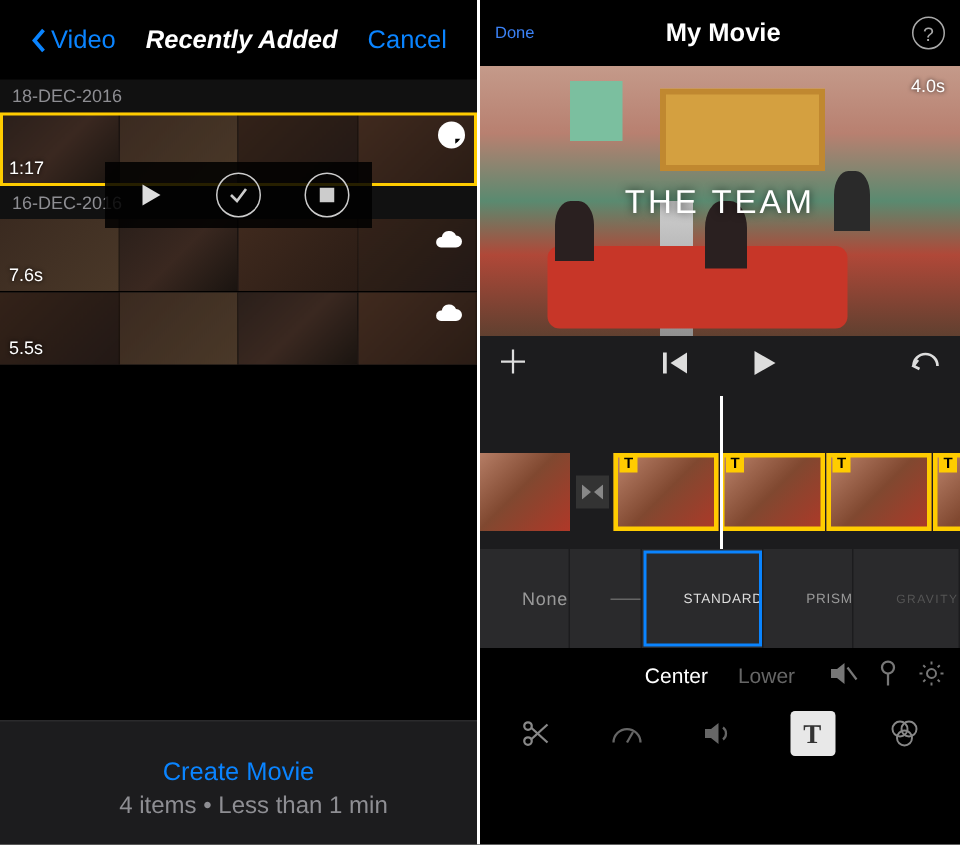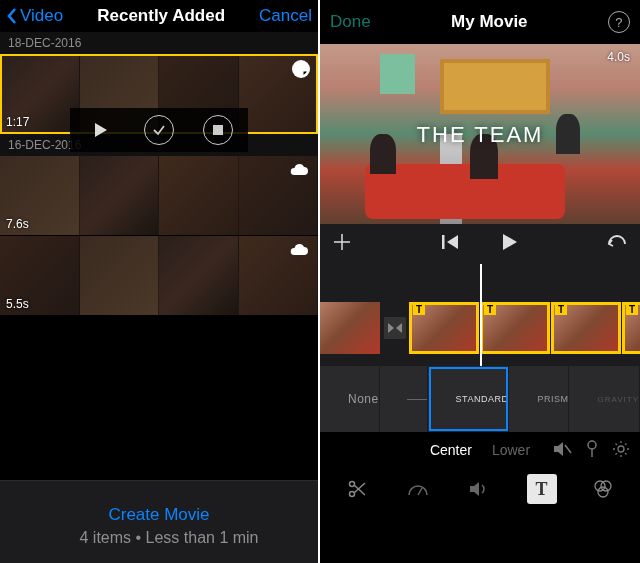--- a/index.html
+++ b/index.html
@@ -2,30 +2,30 @@
 <html><head>
 <meta charset="utf-8">
 <style>
   * { margin: 0; padding: 0; box-sizing: border-box; font-family: -apple-system, Helvetica, Arial, sans-serif; }
   body { background: #fff; width: 640px; height: 563px; display: flex; }
   .pane { height: 563px; background: #000; position: relative; overflow: hidden; }
   .pane-left { width: 320px; border-right: 2px solid #fff; }
   .pane-right { width: 320px; }
 
   
-  .nav { height: 32px; display: flex; align-items: center; justify-content: space-between; padding: 0 6px; }
+  .nav { height: 53px; display: flex; align-items: center; justify-content: space-between; padding: 0 20px; }
   .nav-left { display: flex; align-items: center; color: #0a84ff; font-size: 17px; gap: 2px; }
   .nav-left svg { width: 12px; height: 18px; }
-  .nav-title { color: #fff; font-size: 17px; font-weight: 600; }
+  .nav-title { color: #fff; font-size: 17px; font-weight: 600; font-style: italic; }
   .nav-right { color: #0a84ff; font-size: 17px; }
 
   .date-header { color: #8e8e93; font-size: 12px; padding: 4px 8px; background: #111; }
 
   .media-list { background: #1c1c1e; }
-  .media-row { position: relative; height: 80px; border-bottom: 1px solid #000; display: flex; text-align: right; }
+  .media-row { position: relative; height: 49px; border-bottom: 1px solid #000; display: flex; text-align: right; }
   .media-row .thumbs { display: flex; width: 100%; }
   .thumb { flex: 1; background: linear-gradient(135deg, #2a1f1a, #3a2820, #1a1410); border-right: 1px solid rgba(0,0,0,0.4); }
   .thumb.t2 { background: linear-gradient(135deg, #3a2a20, #4a3828); }
   .thumb.t3 { background: linear-gradient(135deg, #332218, #221815); }
   .thumb.t4 { background: linear-gradient(135deg, #402a1e, #2a1c15); }
   .row-selected { outline: 2px solid #ffcc00; outline-offset: -2px; }
   .duration { position: absolute; bottom: 4px; left: 6px; color: #fff; font-size: 12px; text-shadow: 0 0 3px #000; }
   .cloud-badge { position: absolute; top: 6px; right: 8px; width: 22px; height: 14px; }
   .clock-badge { position: absolute; top: 6px; right: 8px; width: 18px; height: 18px; background: #fff; border-radius: 50%; display: flex; align-items: center; justify-content: center; }
   .clock-badge::after { content:""; width: 9px; height: 9px; background: #000; clip-path: polygon(50% 50%, 100% 50%, 100% 100%, 50% 100%); position: absolute; bottom:2px; right:2px; border-radius: 0 0 9px 0; }
@@ -33,21 +33,21 @@
   .playback-overlay { position: absolute; top: 108px; left: 70px; right: 70px; height: 44px; background: rgba(0,0,0,0.85); display: flex; align-items: center; justify-content: space-around; z-index: 5; }
   .pbtn { width: 30px; height: 30px; border: 1.5px solid #ccc; border-radius: 50%; display: flex; align-items: center; justify-content: center; color: #ccc; }
   .pbtn.noborder { border: none; }
 
   .create-movie { position: absolute; bottom: 0; left: 0; right: 0; text-align: center; padding: 24px 0 16px; background: #1c1c1e; border-top: 1px solid #2a2a2c; }
   .create-movie .label { color: #0a84ff; font-size: 17px; }
   .create-movie .sub { color: #8e8e93; font-size: 16px; margin-top: 4px; margin-left: 20px; }
 
   
   .nav2 { height: 44px; display: flex; align-items: center; justify-content: space-between; padding: 0 10px; }
-  .nav2-done { color: #0f766e; font-size: 17px; }
+  .nav2-done { color: #3b82f6; font-size: 11px; }
   .nav2-title { color: #fff; font-size: 17px; font-weight: 600; }
   .help { width: 22px; height: 22px; border: 1.5px solid #aaa; border-radius: 50%; display: flex; align-items: center; justify-content: center; color: #aaa; font-size: 13px; }
 
   .preview { height: 180px; position: relative; background: linear-gradient(180deg, #c49a8a 0%, #b88070 25%, #5a8a70 50%, #b04838 70%, #604030 100%); }
   .preview .shelf { position:absolute; top:15px; left:120px; width:110px; height:55px; background:#d4a040; box-shadow: inset 0 0 0 4px #c08830; }
   .preview .shelf::before { content:""; position:absolute; top:-5px; left:-60px; width:35px; height:40px; background:#7bbf9f; }
   .preview .pillar { position:absolute; bottom:0; left:120px; width:22px; height:90px; background:linear-gradient(#d0d0d0,#909090); }
   .preview .couch { position:absolute; bottom:5px; left:45px; width:200px; height:55px; background:#c73628; border-radius:8px; }
   .preview .person1{position:absolute;bottom:50px;left:50px;width:26px;height:40px;background:#2a2020;border-radius:40% 40% 0 0;}
   .preview .person2{position:absolute;bottom:45px;left:150px;width:28px;height:45px;background:#2a2020;border-radius:40% 40% 0 0;}

